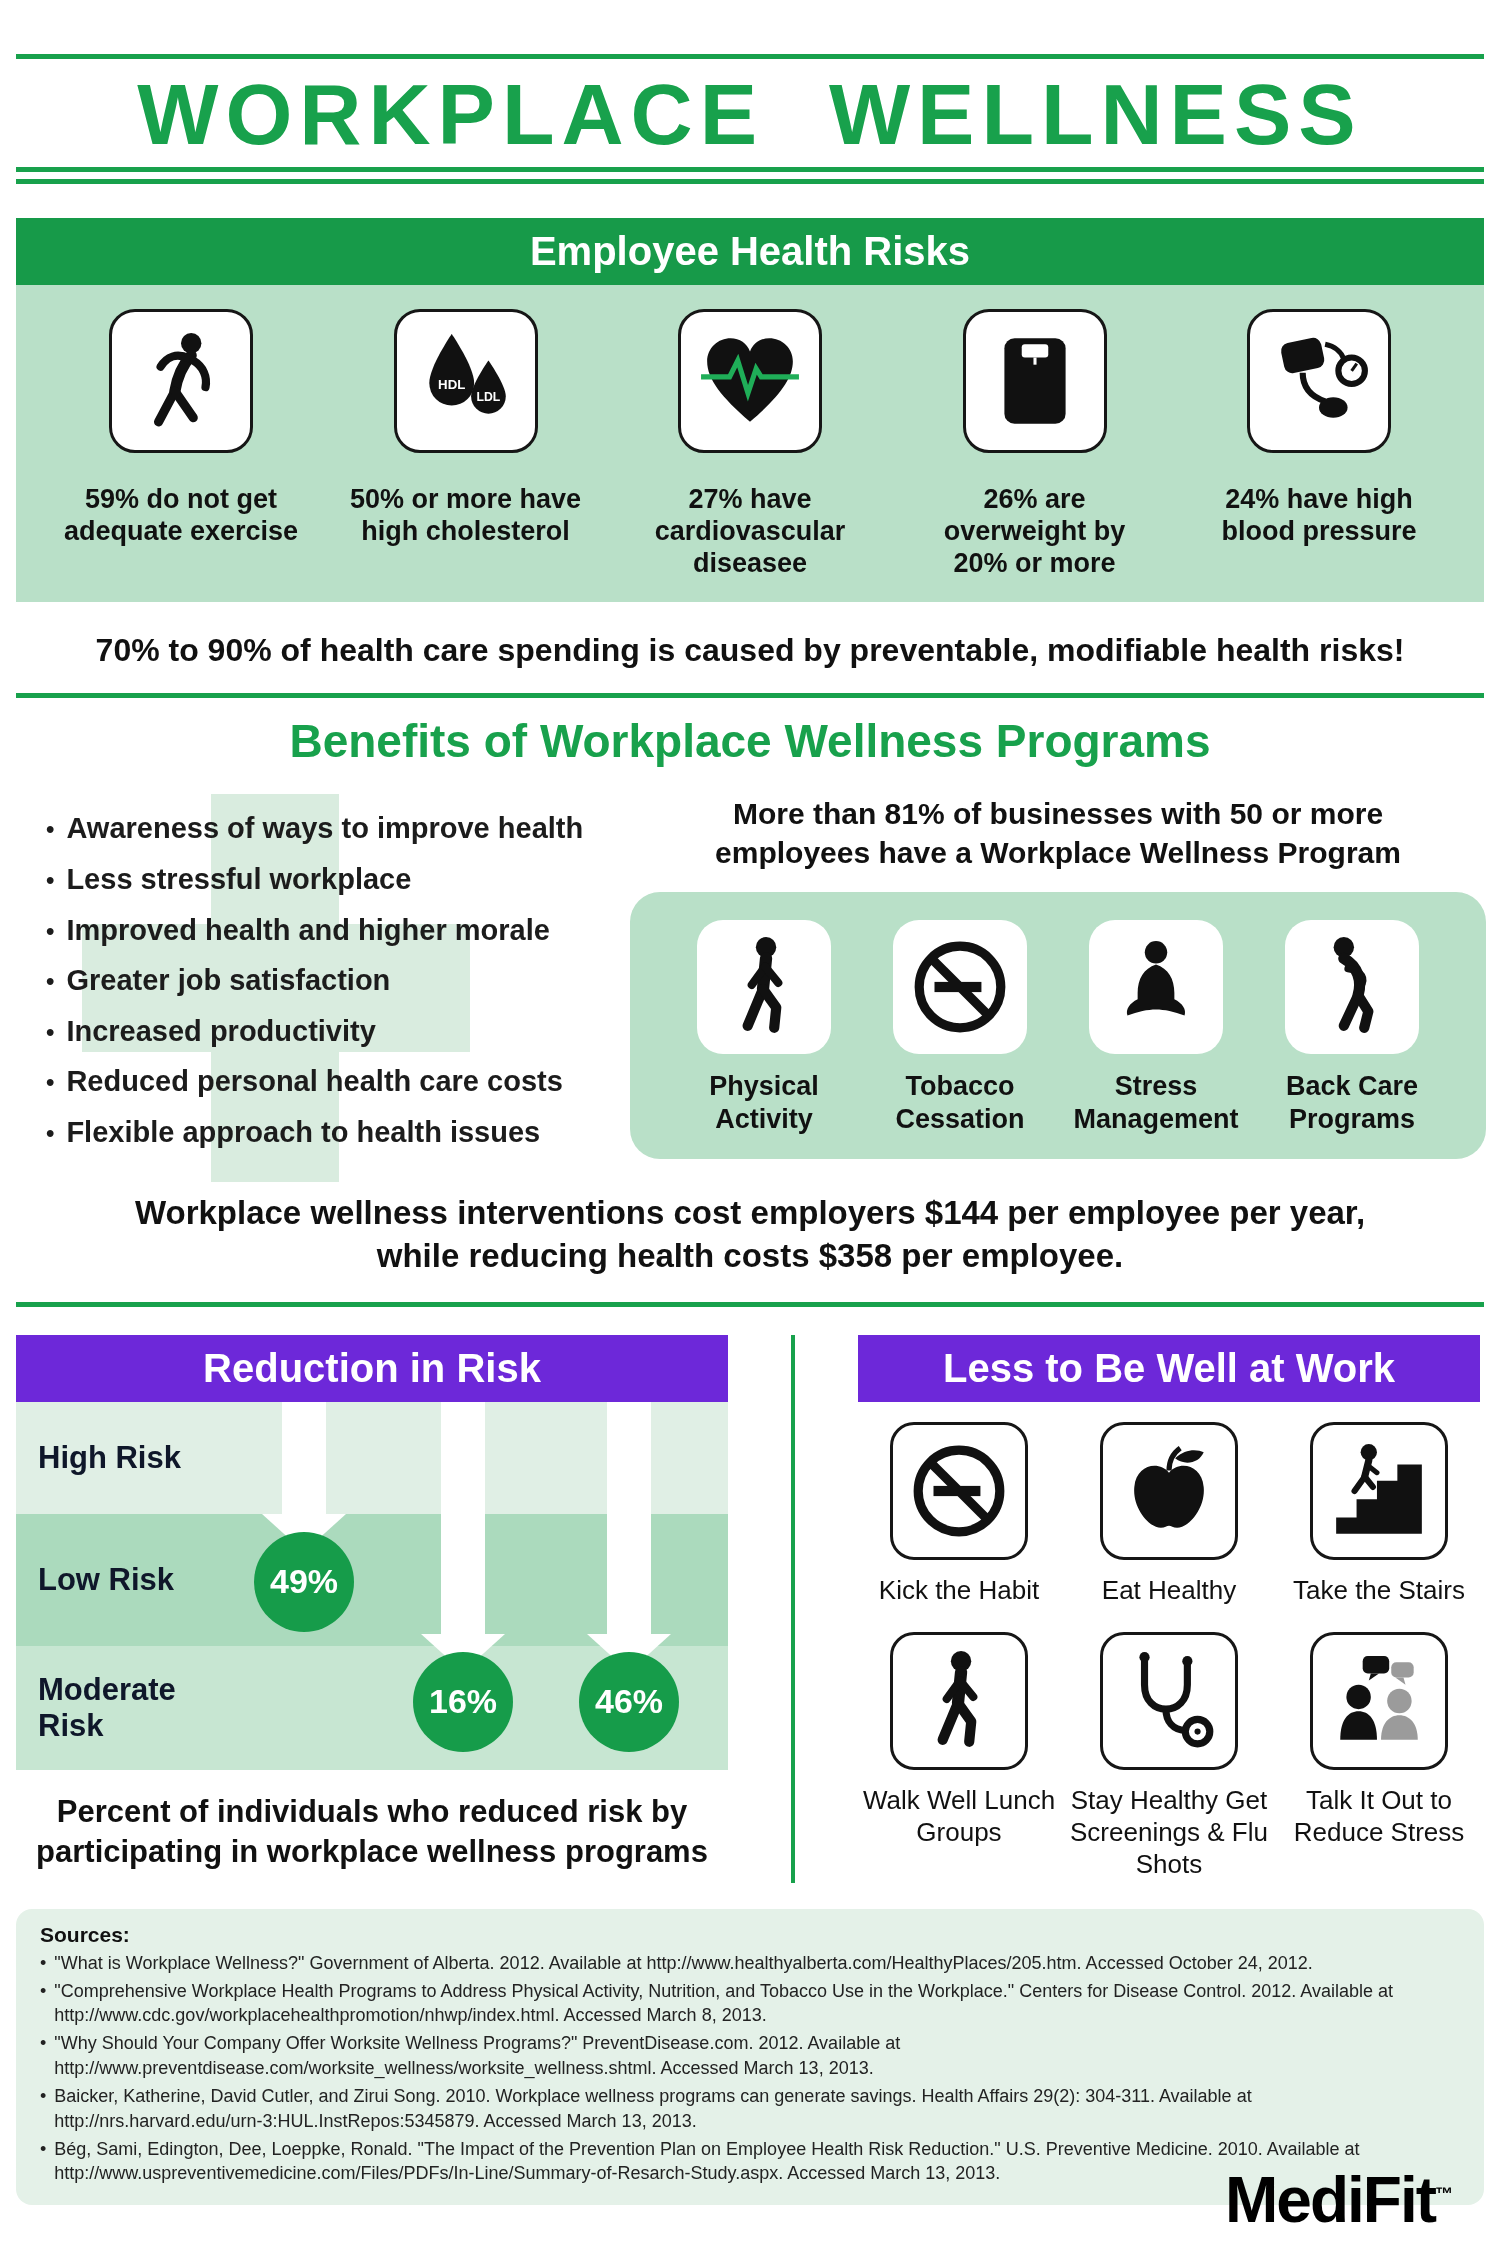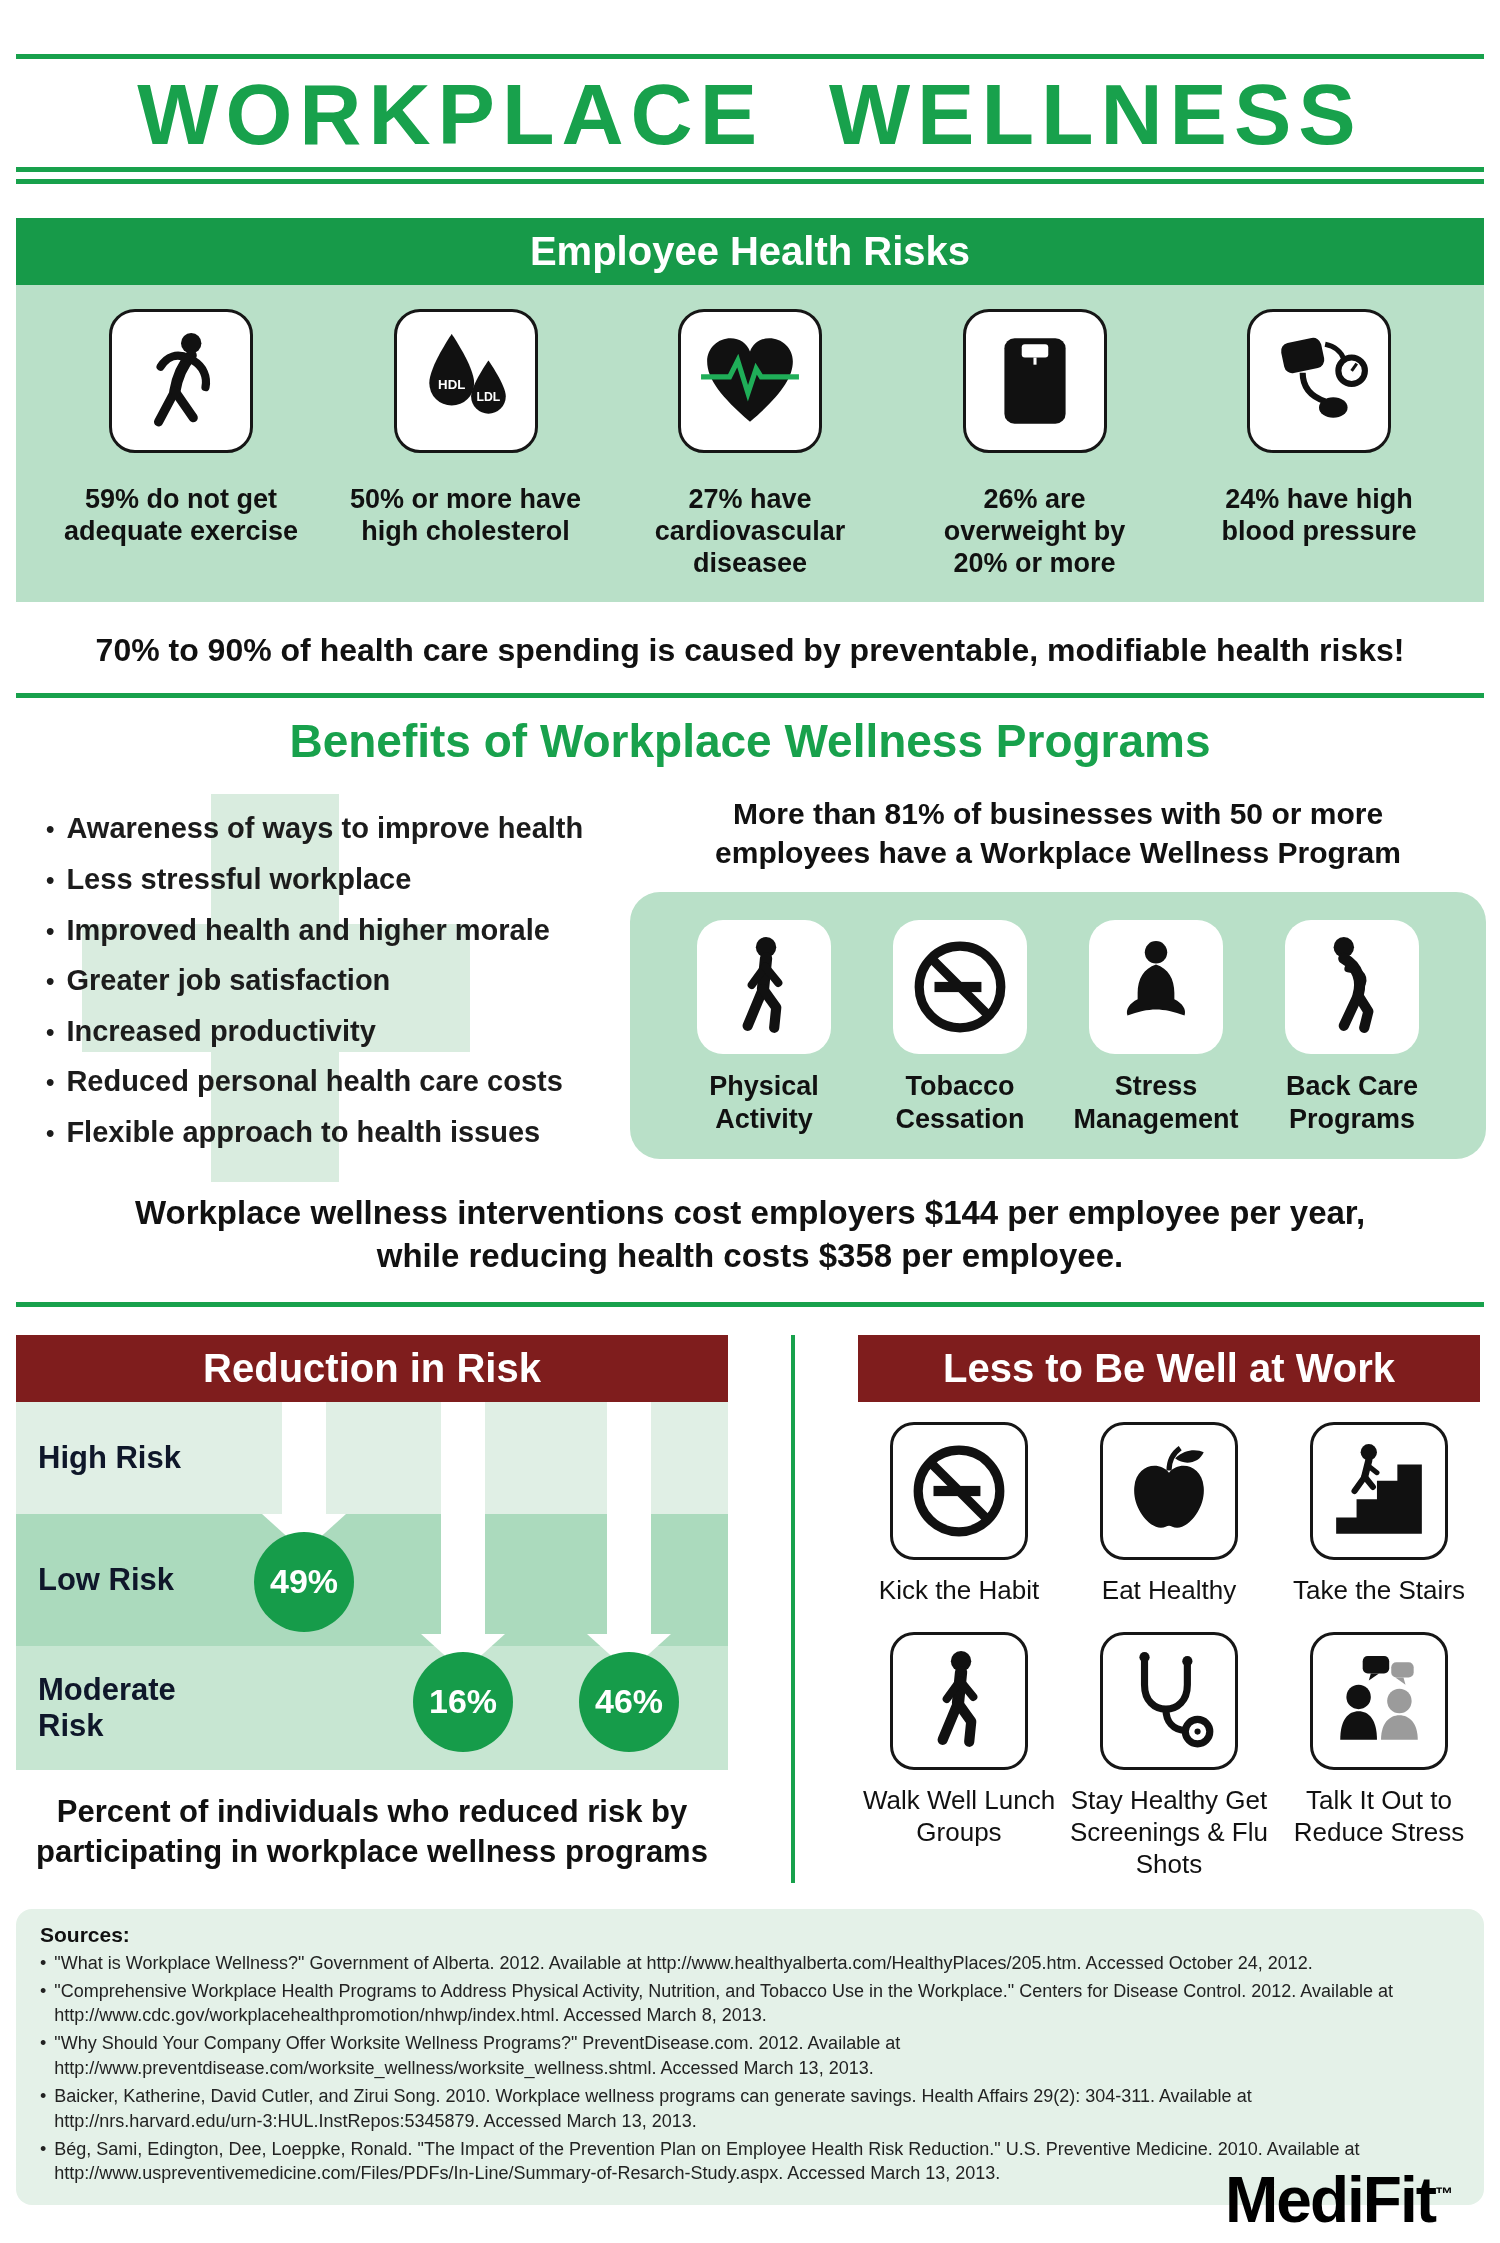--- a/index.html
+++ b/index.html
@@ -51,21 +51,21 @@
   }
   .program { width:196px; display:flex; flex-direction:column; align-items:center; }
   .icon-card.plain { border:none; width:134px; height:134px; }
   .program-label { margin-top:16px; font-size:27px; font-weight:bold; text-align:center; line-height:1.2; }
 
   .cost { margin-top:24px; text-align:center; font-size:33px; font-weight:bold; line-height:1.32; }
   .rule.mid2 { margin-top:24px; }
 
   .bottom-row { display:flex; margin:28px 16px 0; align-items:flex-start; }
   .reduction-panel { width:712px; flex:none; }
-  .banner2 { background:#7f1d1d; color:#fff; text-align:center; font-size:40px; font-weight:bold; padding:11px 0; }
+  .banner2 { background:#6d28d9; color:#fff; text-align:center; font-size:40px; font-weight:bold; padding:11px 0; }
   .risk-rows { position:relative; height:368px; }
   .risk-row { display:flex; align-items:center; padding-left:22px; }
   .risk-row.high { height:112px; background:#e0efe5; }
   .risk-row.moderate { height:124px; background:#c7e6d2; }
   .risk-row.low { height:132px; background:#abdabd; }
   .row-label { width:160px; font-size:31px; font-weight:bold; color:#0f172a; line-height:1.15; }
 
   .arrow { position:absolute; top:0; width:84px; }
   .arrow .shaft { width:44px; background:#fff; margin:0 auto; }
   .arrow .head { width:0; height:0; border-left:42px solid transparent; border-right:42px solid transparent; border-top:38px solid #fff; }

